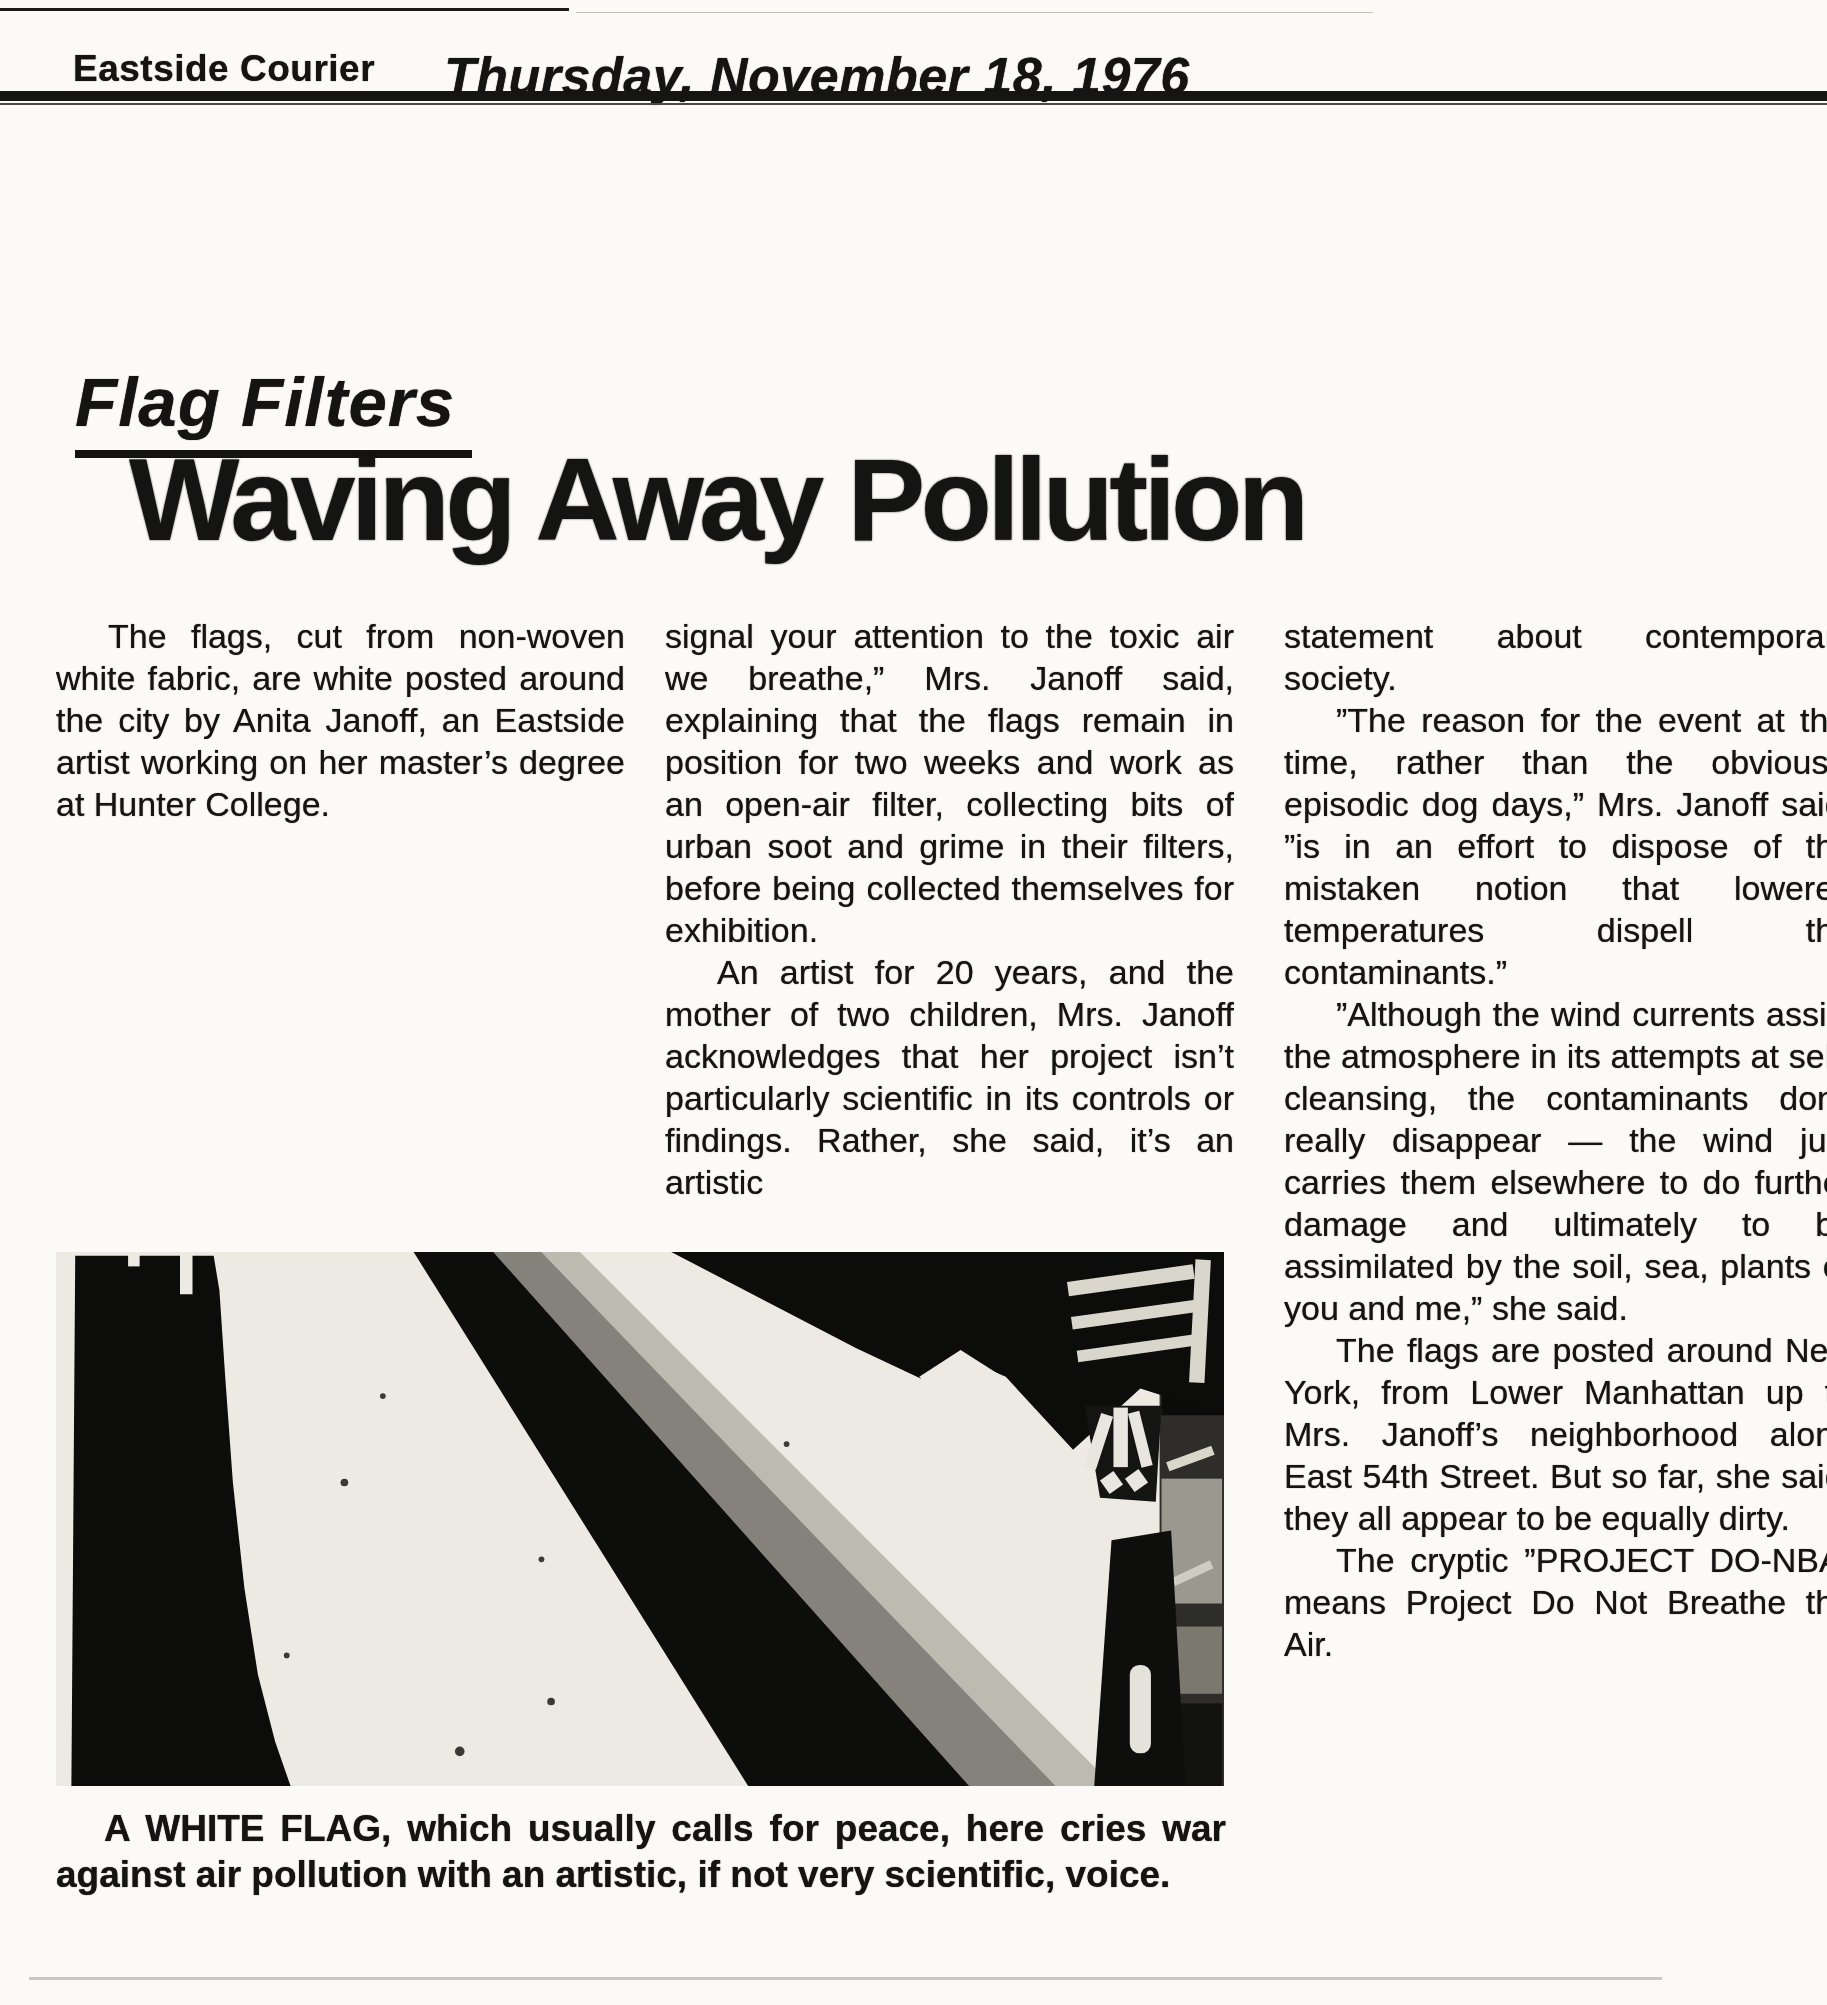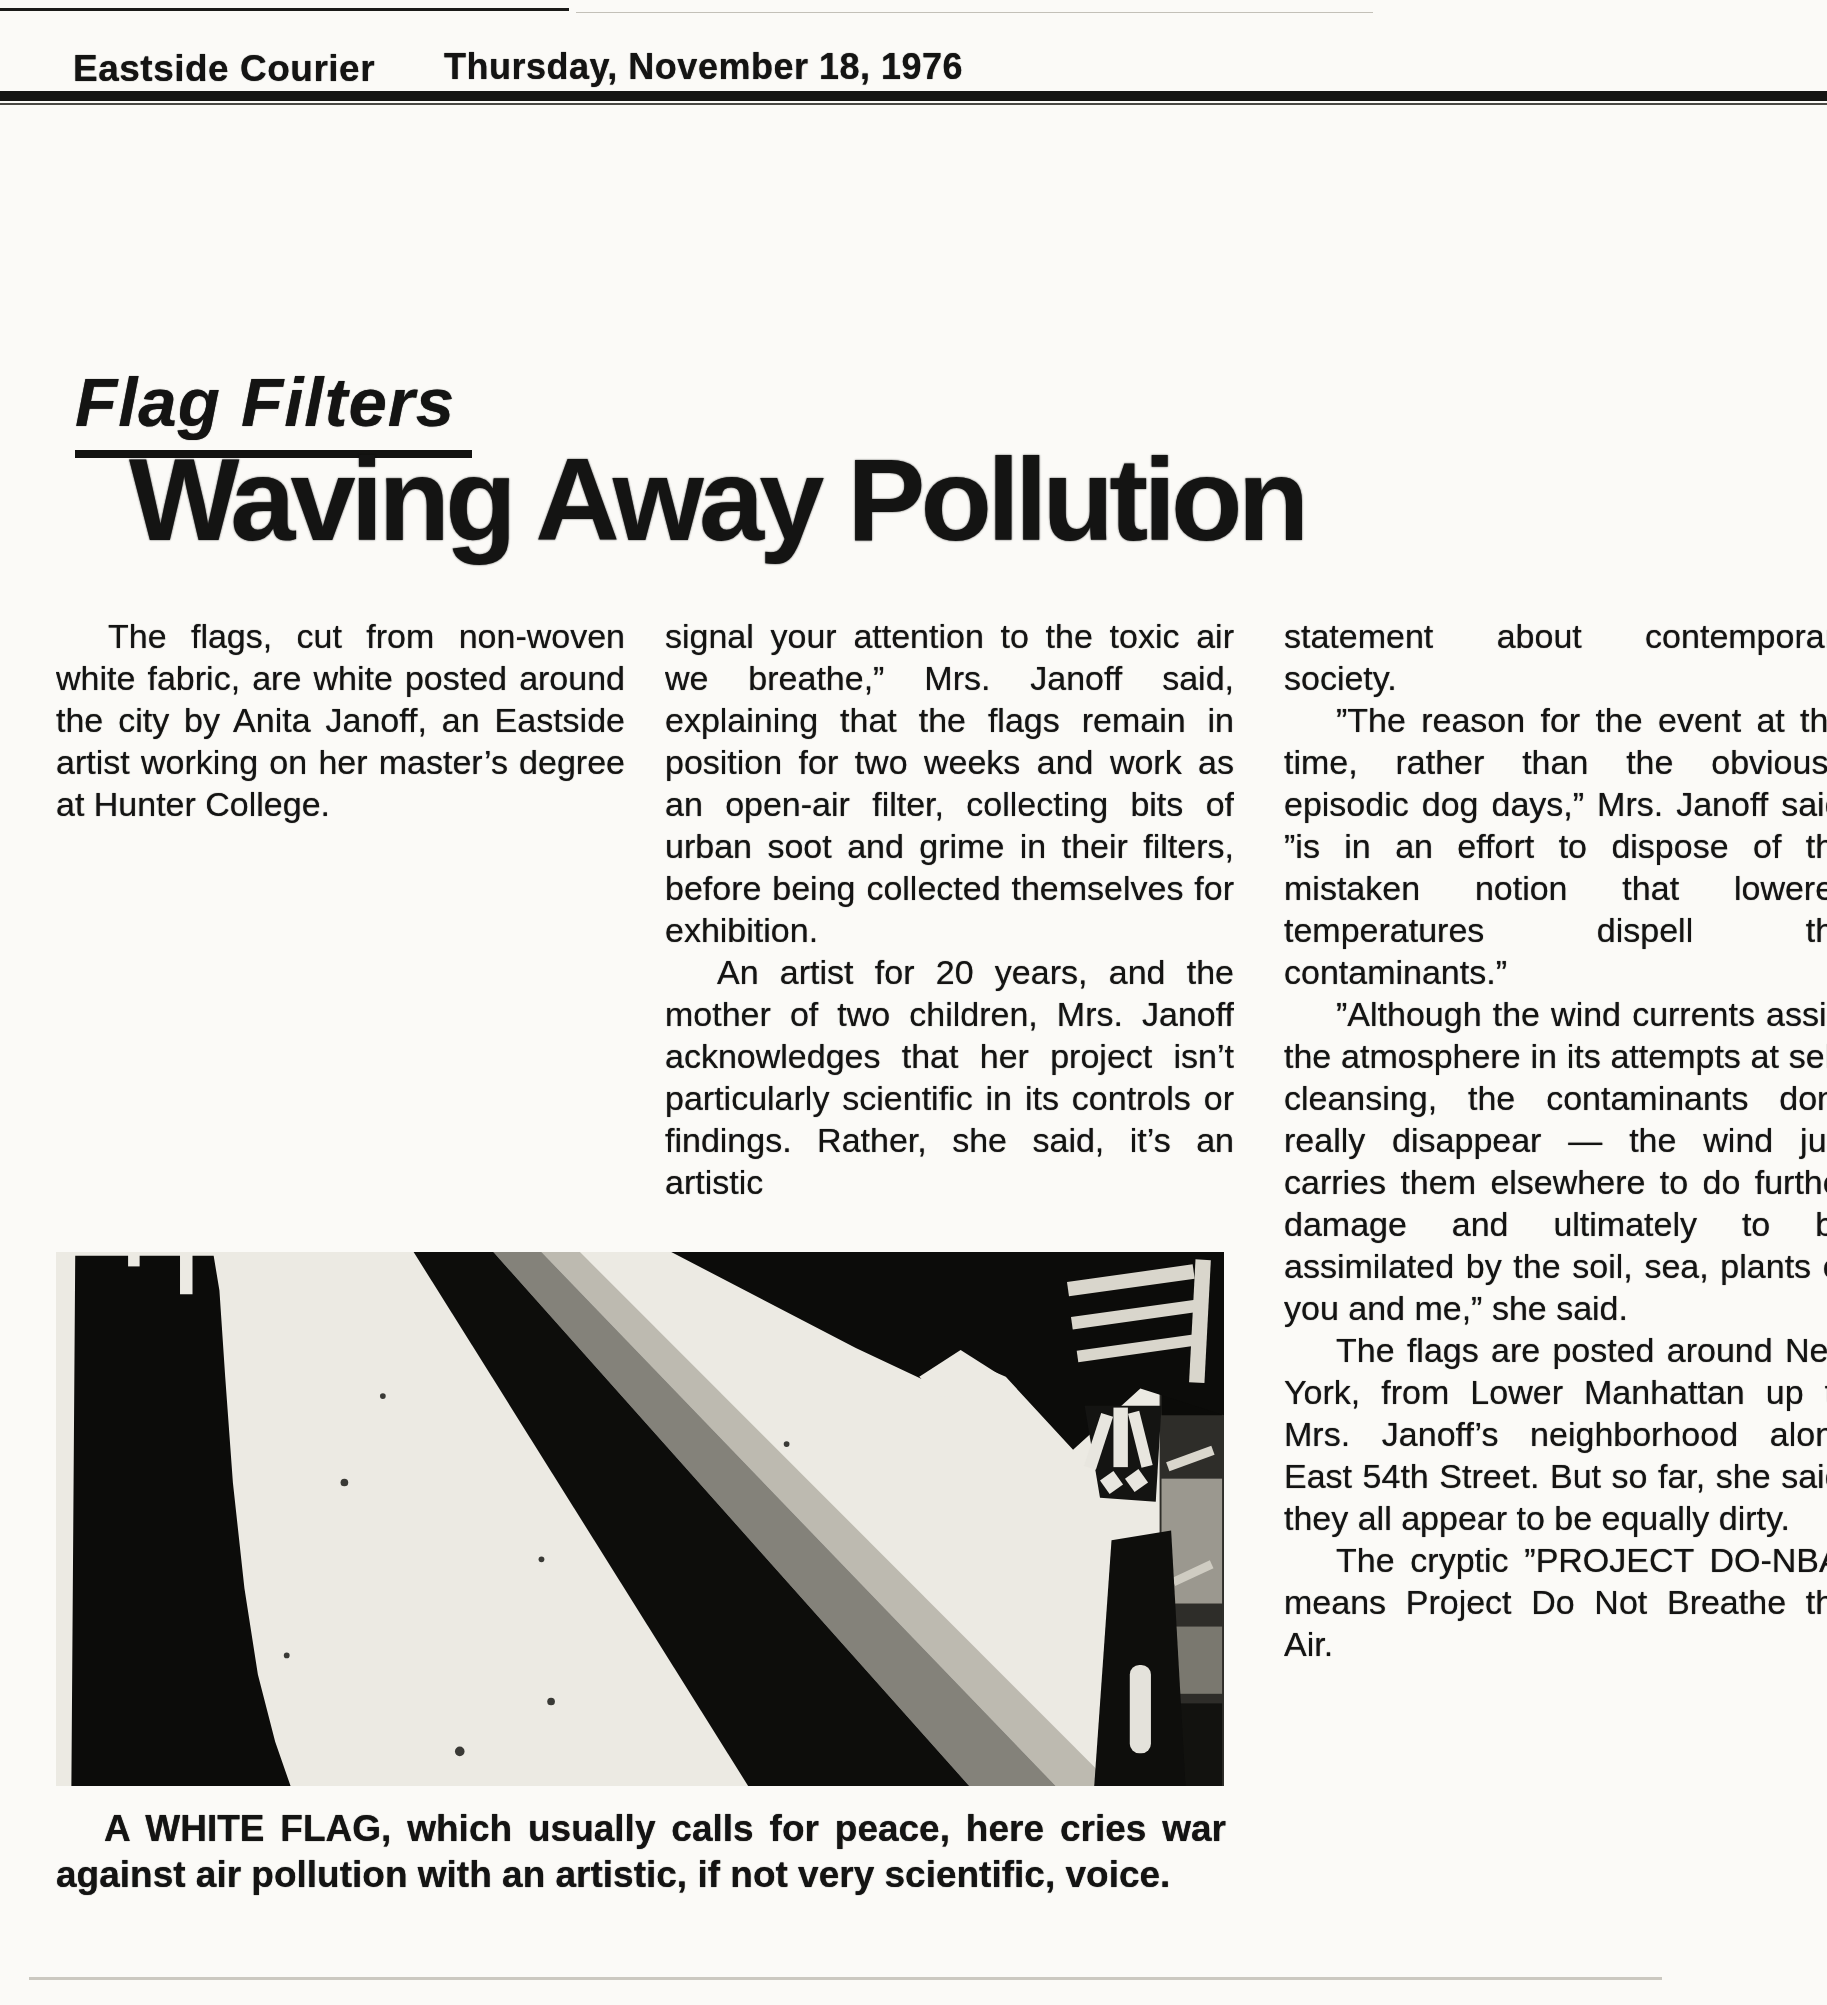--- a/index.html
+++ b/index.html
@@ -12,22 +12,22 @@
     overflow:hidden;
   }
   .abs{position:absolute;}
   
   .topline{left:0;top:7.7px;width:569px;height:3.8px;background:#1b1b19;}
   .topline-faint{left:576px;top:11.5px;width:797px;height:1.9px;background:#c3c0b8;}
   .bottomline-faint{left:29px;top:1977px;width:1633px;height:2.9px;background:#cbc8c0;}
   
   .masthead-name{left:73px;top:48px;font-size:37px;font-weight:bold;letter-spacing:0.5px;
     text-shadow:0 0 1px rgba(10,10,10,.85);white-space:nowrap;}
-  .masthead-date{left:444px;top:46px;font-size:36px;font-weight:bold;letter-spacing:0.5px;
-    text-shadow:0 0 1px rgba(10,10,10,.85);white-space:nowrap;}
+  .masthead-date{left:444px;top:46px;font-size:52px;font-weight:bold;letter-spacing:0.5px;
+    text-shadow:0 0 1px rgba(10,10,10,.85);white-space:nowrap;font-style:italic;}
   .rule-main{left:0;top:91px;width:1827px;height:9.6px;background:#151513;}
   .rule-sub{left:0;top:103px;width:1827px;height:1.9px;background:#4a4944;}
   
   .kicker{left:75px;top:363px;font-size:69px;font-weight:bold;font-style:italic;
     letter-spacing:1px;border-bottom:8.6px solid #131311;padding:0 17.3px 7.7px 0;
     text-shadow:0 0 1px rgba(10,10,10,.8);white-space:nowrap;}
   .headline{left:129px;top:432px;font-size:117px;font-weight:bold;letter-spacing:-4.8px;
     white-space:nowrap;text-shadow:0 0 1.9px rgba(10,10,10,.8);}
   
   .col{position:absolute;top:615px;width:569px;font-size:34px;line-height:42px;

